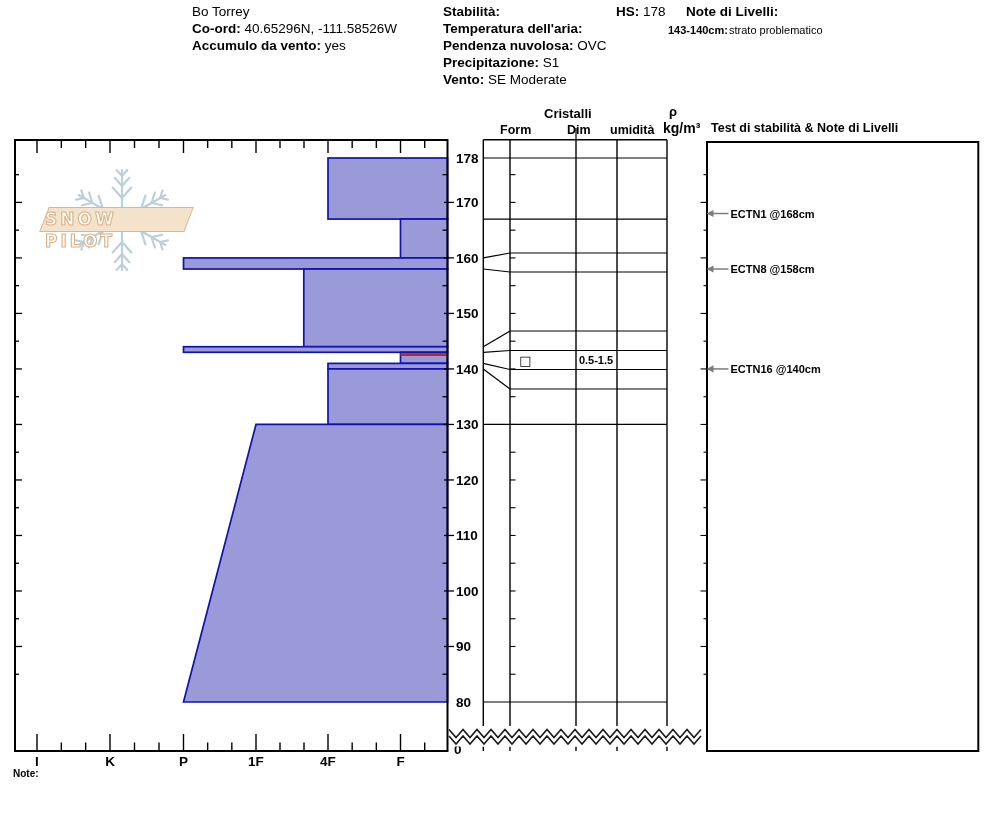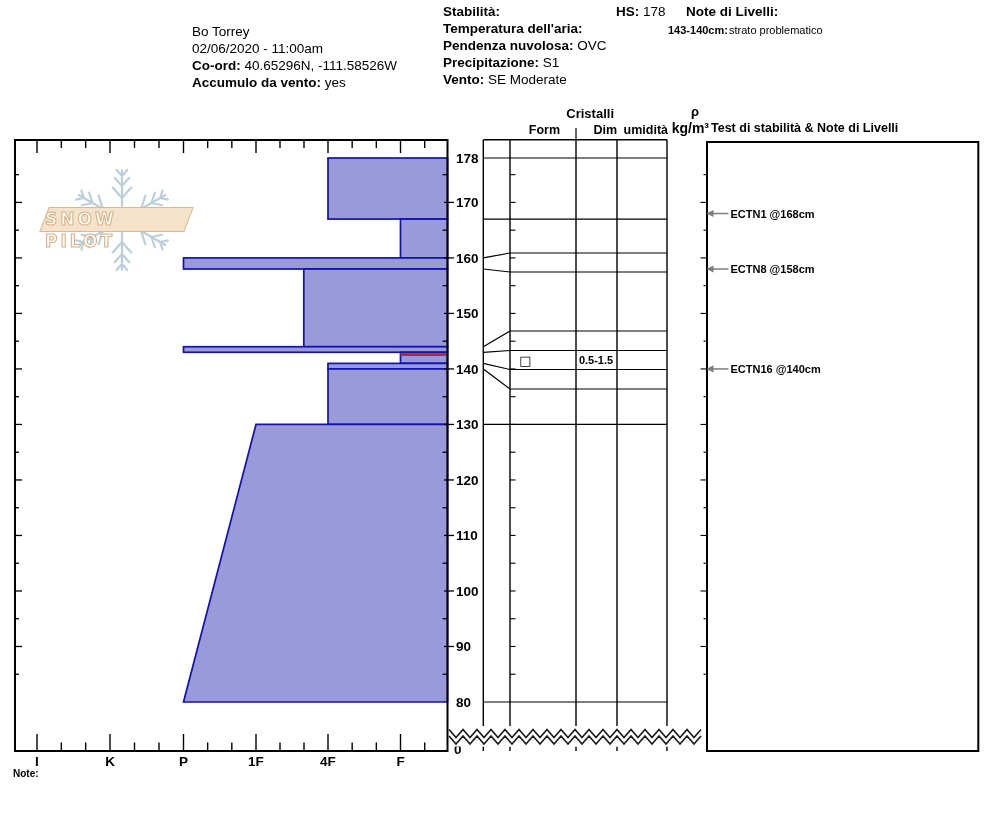--- a/index.html
+++ b/index.html
@@ -3,21 +3,21 @@
 <meta charset="utf-8">
 <style>
   html,body{margin:0;padding:0;background:#fff;}
   .page{position:relative;width:994px;height:840px;background:#fff;overflow:hidden;
         font-family:"Liberation Sans",sans-serif;color:#000;}
   .abs{position:absolute;}
   .hdr{font-size:13.5px;line-height:17px;white-space:nowrap;}
   .b{font-weight:bold;}
   .sm{font-size:11px;}
   svg{position:absolute;left:0;top:0;}
-  .colhead{position:absolute;font-weight:bold;font-size:12.5px;text-align:right;white-space:nowrap;}
+  .colhead{position:absolute;font-weight:bold;font-size:12.5px;text-align:left;white-space:nowrap;}
   .logo-plate{position:absolute;left:44px;top:207px;width:143px;height:23px;
       background:#f5e2cb;border:1.5px solid #dcb892;transform:skewX(-21deg);}
   .logo-text{position:absolute;left:45px;top:208px;width:145px;height:22px;line-height:22px;
       font-weight:bold;font-size:17px;letter-spacing:3px;
       color:#fffdf6;-webkit-text-stroke:1.1px #d6b28c;font-family:"DejaVu Sans",sans-serif;}
   .note-label{position:absolute;left:13px;top:768px;font-weight:bold;font-size:10px;}
 </style>
 </head>
 <body>
 
@@ -214,23 +214,22 @@
       <text x="596" y="359.5" font-size="11" font-weight="bold" text-anchor="middle" dominant-baseline="central" fill="#000" font-family="&quot;Liberation Sans&quot;,sans-serif">0.5-1.5</text>
       <rect x="449" y="726.5" width="256" height="20" fill="#fff" stroke="none"></rect>
       <polyline points="449,729.5 456,737.5 463,729.5 470,737.5 477,729.5 484,737.5 491,729.5 498,737.5 505,729.5 512,737.5 519,729.5 526,737.5 533,729.5 540,737.5 547,729.5 554,737.5 561,729.5 568,737.5 575,729.5 582,737.5 589,729.5 596,737.5 603,729.5 610,737.5 617,729.5 624,737.5 631,729.5 638,737.5 645,729.5 652,737.5 659,729.5 666,737.5 673,729.5 680,737.5 687,729.5 694,737.5 701,729.5" fill="none" stroke="#1a1a1a" stroke-width="1.6"></polyline>
       <polyline points="449,736 456,744 463,736 470,744 477,736 484,744 491,736 498,744 505,736 512,744 519,736 526,744 533,736 540,744 547,736 554,744 561,736 568,744 575,736 582,744 589,736 596,744 603,736 610,744 617,736 624,744 631,736 638,744 645,736 652,744 659,736 666,744 673,736 680,744 687,736 694,744 701,736" fill="none" stroke="#1a1a1a" stroke-width="1.6"></polyline>
     </svg>
 
   <div class="logo-plate"></div>
   <div class="logo-text">SNOW PILOT</div>
 
 
-  <div class="abs hdr" style="left:192px;top:3px;margin-top:20px;">
+  <div class="abs hdr" style="left:192px;top:3px;">
     <div>Bo Torrey</div>
-    <div>02/06/2020 - 11:00am</div>
     <div><span class="b">Co-ord:</span> <span>40.65296N, -111.58526W</span></div>
     <div><span class="b">Accumulo da vento:</span> <span>yes</span></div>
   </div>
 
   <div class="abs hdr" style="left:443px;top:3px;">
     <div><span class="b">Stabilità:</span> <span></span></div>
     <div><span class="b">Temperatura dell'aria:</span> <span></span></div>
     <div><span class="b">Pendenza nuvolosa:</span> <span>OVC</span></div>
     <div><span class="b">Precipitazione:</span> <span>S1</span></div>
     <div><span class="b">Vento:</span> <span>SE Moderate</span></div>

